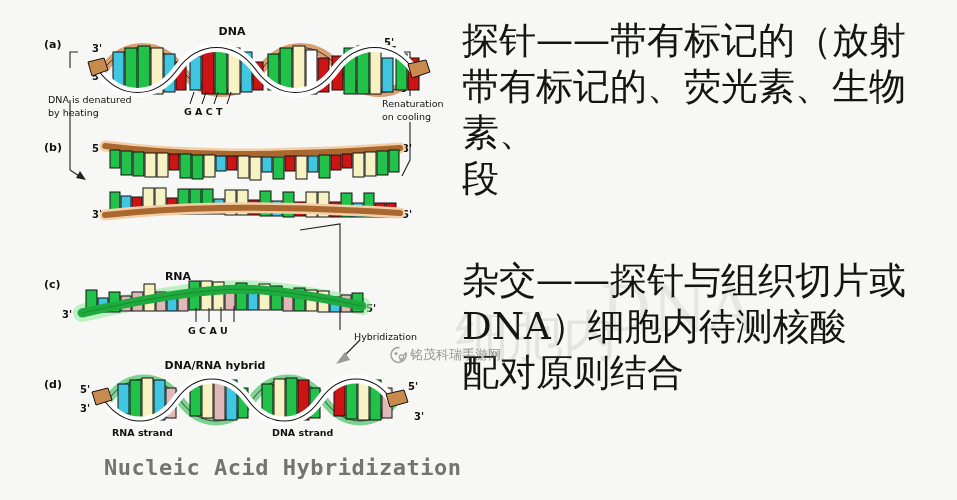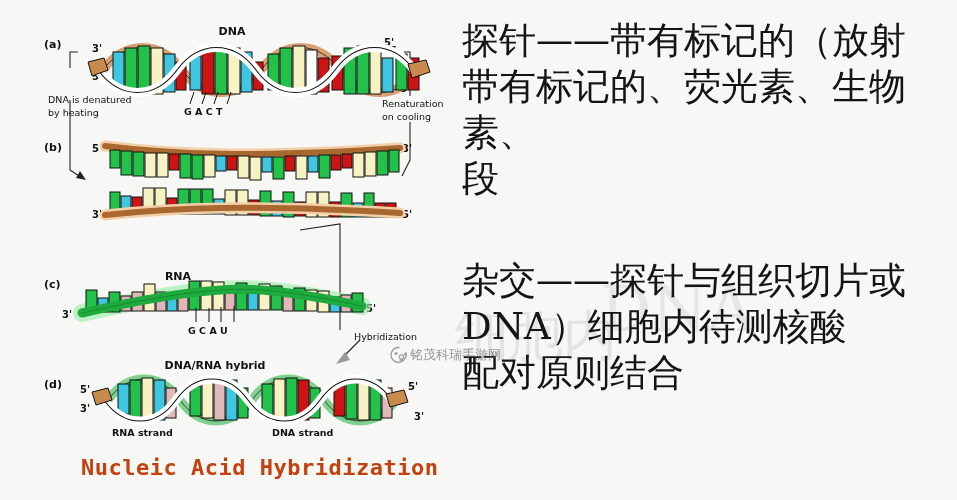--- a/index.html
+++ b/index.html
@@ -19,23 +19,23 @@
 
   .fig-label{font-family:"DejaVu Sans",sans-serif;font-weight:bold;font-size:11px;fill:#111;}
   .prime-label{font-family:"DejaVu Sans",sans-serif;font-weight:bold;font-size:10px;fill:#111;}
   .base-label{font-family:"DejaVu Sans",sans-serif;font-weight:bold;font-size:9.5px;fill:#111;}
   .mol-label{font-family:"DejaVu Sans",sans-serif;font-weight:bold;font-size:11px;fill:#111;}
   .anno-label{font-family:"DejaVu Sans",sans-serif;font-size:9.5px;fill:#111;}
   .strand-label{font-family:"DejaVu Sans",sans-serif;font-weight:bold;font-size:9.5px;fill:#111;}
   .leader{stroke:#222;stroke-width:1.1;fill:none;}
 
   #figure-title{
-    position:absolute;left:81px;top:455px;
+    position:absolute;left:104px;top:455px;
     font-family:"DejaVu Sans Mono","Liberation Mono",monospace;
-    font-weight:bold;font-size:22px;letter-spacing:0.5px;color:#c2410c;
+    font-weight:bold;font-size:22px;letter-spacing:0.5px;color:#737373;
     white-space:nowrap;
   }
 
   
   #text-panel{position:absolute;left:452px;top:0;width:505px;height:500px;}
   .para{
     position:absolute;left:10px;width:496px;
     font-family:"DejaVu Serif","Liberation Serif",serif;
     color:#141414;
     font-size:37px;

